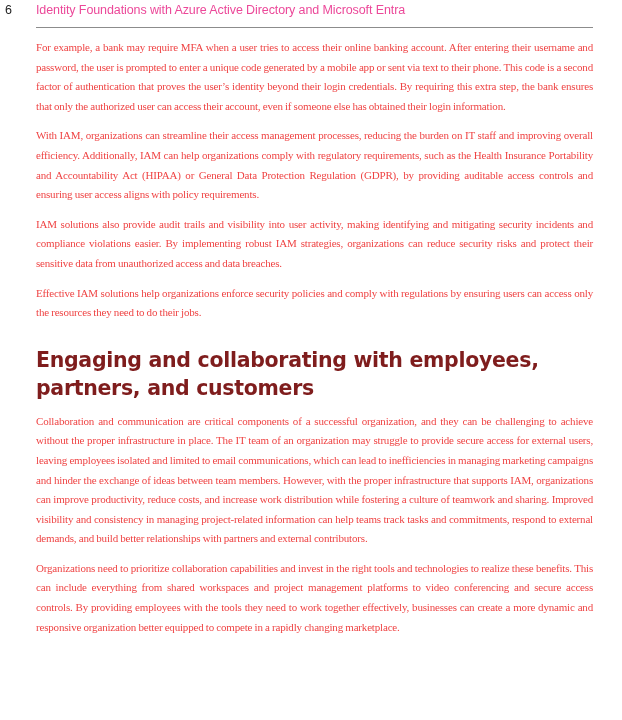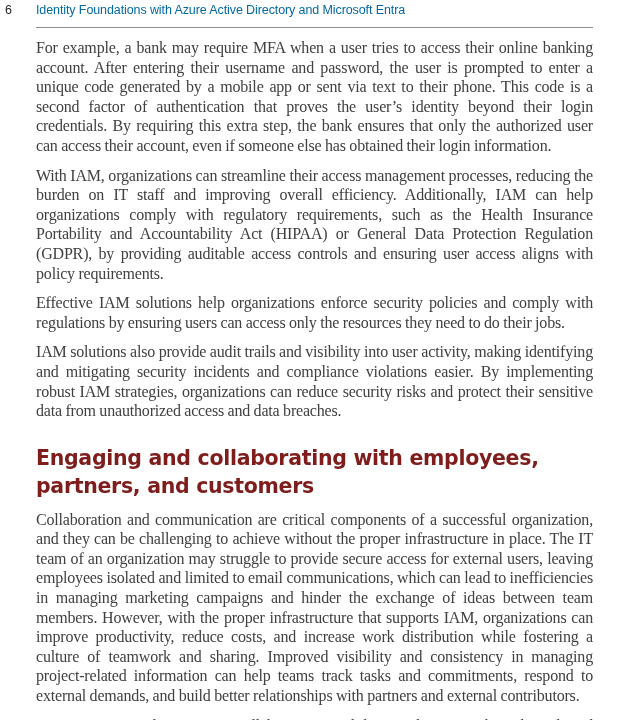--- a/index.html
+++ b/index.html
@@ -28,46 +28,46 @@
       font-family: "Liberation Sans", "DejaVu Sans", sans-serif;
       font-size: 12.5px;
       color: #222;
     }
     .running-title {
       position: absolute;
       left: 36px;
       top: 3px;
       font-family: "Liberation Sans", "DejaVu Sans", sans-serif;
       font-size: 12.5px;
-      color: #0369a1;
+      color: #ec4899;
       letter-spacing: -0.1px;
     }
     .header-rule {
       position: absolute;
       left: 36px;
       top: 27px;
       width: 557px;
       height: 0;
       border-top: 1.5px solid #8c8c8c;
     }
     .content {
       position: absolute;
       left: 36px;
       top: 38px;
       width: 557px;
     }
     p.body {
       font-family: "Liberation Serif", "DejaVu Serif", serif;
-      font-size: 16px;
+      font-size: 11px;
       line-height: 19.6px;
       margin: 0 0 10px 0;
       text-align: justify;
       letter-spacing: -0.18px;
       word-spacing: -0.3px;
-      color: #404040;
+      color: #ef4444;
     }
     p.body b {
       font-weight: normal;
     }
     h2.section-heading {
       font-family: "DejaVu Sans", "Liberation Sans", sans-serif;
       font-size: 20.5px;
       font-weight: bold;
       line-height: 28.5px;
       margin: 23px 0 9px 0;
@@ -82,22 +82,22 @@
   <span class="page-number">6</span>
   <span class="running-title">Identity Foundations with Azure Active Directory and Microsoft Entra</span>
   <div class="header-rule"></div>
 </div>
 
 <div class="content">
   <p class="body">For example, a bank may require MFA when a user tries to access their online banking account. After entering their username and password, the user is prompted to enter a unique code generated by a mobile app or sent via text to their phone. This code is a second factor of authentication that proves the user’s identity beyond their login credentials. By requiring this extra step, the bank ensures that only the authorized user can access their account, even if someone else has obtained their login information.</p>
 
   <p class="body"><span>With IAM, organizations can streamline their access management processes, reducing the burden on IT staff and improving overall efficiency. Additionally, IAM can help organizations comply with regulatory requirements, such as the </span><b>Health Insurance Portability and Accountability Act</b><span> (</span><b>HIPAA</b><span>) or </span><b>General Data Protection Regulation</b><span> (</span><b>GDPR</b><span>), by providing auditable access controls and ensuring user access aligns with policy requirements.</span></p>
 
+  <p class="body">IAM solutions also provide audit trails and visibility into user activity, making identifying and mitigating security incidents and compliance violations easier. By implementing robust IAM strategies, organizations can reduce security risks and protect their sensitive data from unauthorized access and data breaches.</p>
+
   <p class="body">Effective IAM solutions help organizations enforce security policies and comply with regulations by ensuring users can access only the resources they need to do their jobs.</p>
-
-  <p class="body">IAM solutions also provide audit trails and visibility into user activity, making identifying and mitigating security incidents and compliance violations easier. By implementing robust IAM strategies, organizations can reduce security risks and protect their sensitive data from unauthorized access and data breaches.</p>
 
   <h2 class="section-heading">Engaging and collaborating with employees, partners, and customers</h2>
 
   <p class="body">Collaboration and communication are critical components of a successful organization, and they can be challenging to achieve without the proper infrastructure in place. The IT team of an organization may struggle to provide secure access for external users, leaving employees isolated and limited to email communications, which can lead to inefficiencies in managing marketing campaigns and hinder the exchange of ideas between team members. However, with the proper infrastructure that supports IAM, organizations can improve productivity, reduce costs, and increase work distribution while fostering a culture of teamwork and sharing. Improved visibility and consistency in managing project-related information can help teams track tasks and commitments, respond to external demands, and build better relationships with partners and external contributors.</p>
 
   <p class="body">Organizations need to prioritize collaboration capabilities and invest in the right tools and technologies to realize these benefits. This can include everything from shared workspaces and project management platforms to video conferencing and secure access controls. By providing employees with the tools they need to work together effectively, businesses can create a more dynamic and responsive organization better equipped to compete in a rapidly changing marketplace.</p>
 </div>
 
 </body></html>

